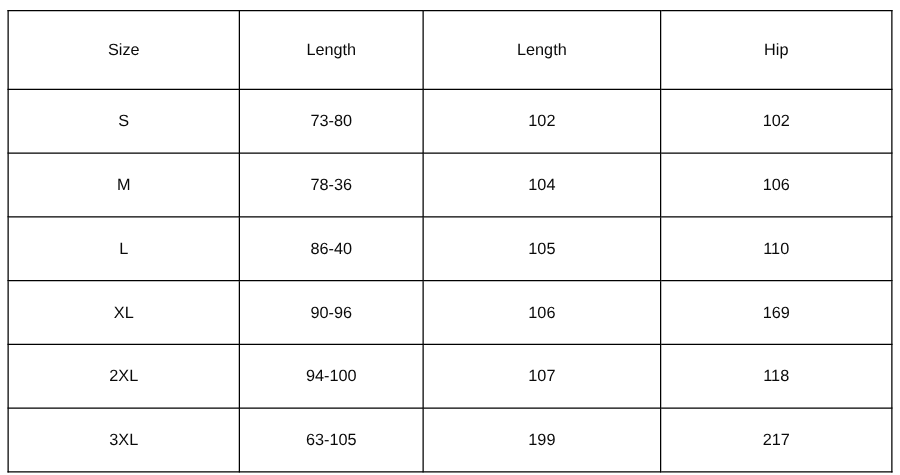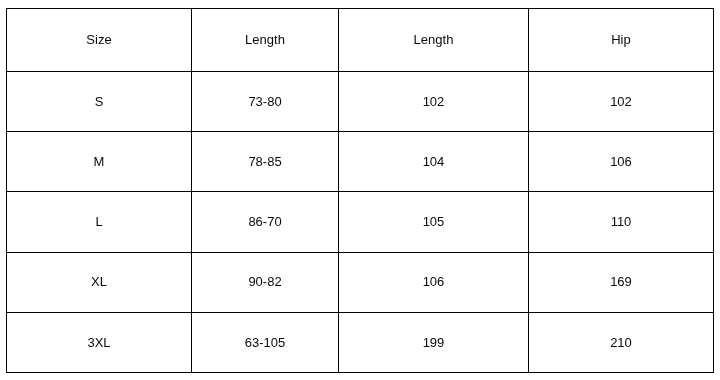--- a/index.html
+++ b/index.html
@@ -71,37 +71,43 @@
     </thead>
     <tbody>
       <tr>
         <td>S</td>
         <td>73-80</td>
         <td>102</td>
         <td>102</td>
       </tr>
       <tr>
         <td>M</td>
-        <td>78-85</td>
+        <td>78-36</td>
         <td>104</td>
         <td>106</td>
       </tr>
       <tr>
         <td>L</td>
-        <td>86-70</td>
+        <td>86-40</td>
         <td>105</td>
         <td>110</td>
       </tr>
       <tr>
         <td>XL</td>
-        <td>90-82</td>
+        <td>90-96</td>
         <td>106</td>
         <td>169</td>
+      </tr>
+      <tr>
+        <td>2XL</td>
+        <td>94-100</td>
+        <td>107</td>
+        <td>118</td>
       </tr>
       <tr>
         <td>3XL</td>
         <td>63-105</td>
         <td>199</td>
-        <td>210</td>
+        <td>217</td>
       </tr>
     </tbody>
   </table>
 </div>
 
 </body></html>

